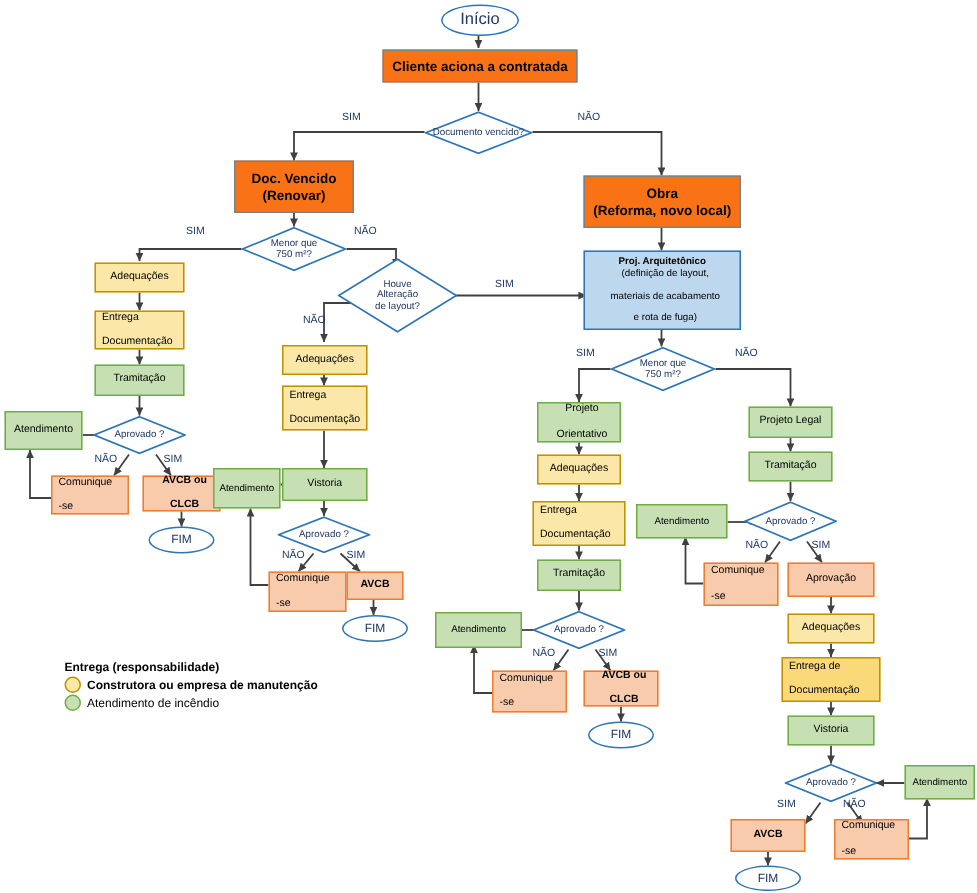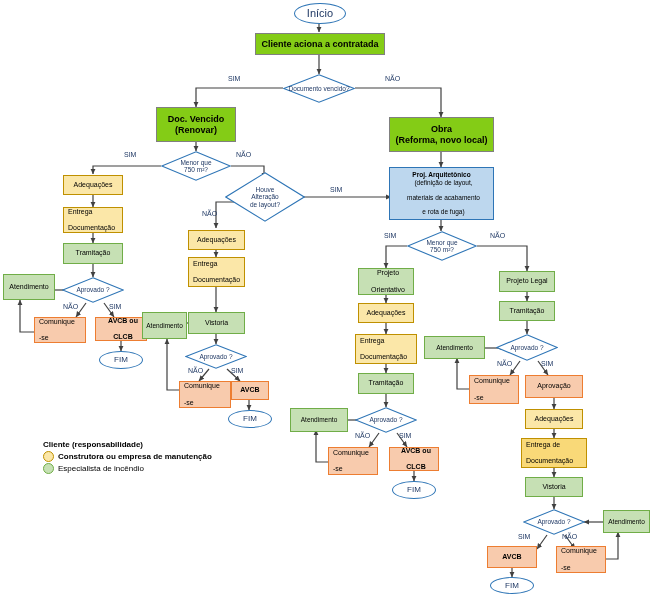--- a/index.html
+++ b/index.html
@@ -6,21 +6,21 @@
   body{font-family:"Liberation Sans", sans-serif;}
   #canvas{position:relative;width:651px;height:595px;background:#ffffff;overflow:hidden;}
   svg.edges{position:absolute;left:0;top:0;width:651px;height:595px;pointer-events:none;}
 
   .node{position:absolute;box-sizing:border-box;display:flex;align-items:center;
         justify-content:center;text-align:center;line-height:1.15;}
   .node span{display:block;width:100%;padding:0 2px;}
 
   
   .rect{border:1px solid #7f7f7f;}
-  .gray{background:#84cc16;border:1px solid #808080;font-weight:bold;color:#000;}
+  .gray{background:#f97316;border:1px solid #808080;font-weight:bold;color:#000;}
   .green{background:#c6e0b4;border:1px solid #70ad47;}
   .yellow{background:#fbe7a8;border:1px solid #bf9000;}
   .yellow2{background:#f9d978;border:1px solid #bf9000;}
   .orange{background:#f8cbad;border:1px solid #ed7d31;}
   .blue{background:#bdd7ee;border:1px solid #2e75b6;}
 
   
   .oval{border:1px solid #2e75b6;border-radius:50%;background:#ffffff;color:#1f3864;}
 
   
@@ -427,24 +427,24 @@
   <div class="elabel" style="left:188px;top:367px;font-size:7px;">NÃO</div>
   <div class="elabel" style="left:231px;top:367px;font-size:7px;">SIM</div>
   <div class="elabel" style="left:355px;top:432px;font-size:7px;">NÃO</div>
   <div class="elabel" style="left:399px;top:432px;font-size:7px;">SIM</div>
   <div class="elabel" style="left:497px;top:360px;font-size:7px;">NÃO</div>
   <div class="elabel" style="left:541px;top:360px;font-size:7px;">SIM</div>
   <div class="elabel" style="left:518px;top:533px;font-size:7px;">SIM</div>
   <div class="elabel" style="left:562px;top:533px;font-size:7px;">NÃO</div>
 
   <div id="legend" style="left:43px;top:440px;">
-    <div class="ltitle" style="font-size:8px;">Cliente (responsabilidade)</div>
+    <div class="ltitle" style="font-size:8px;">Entrega (responsabilidade)</div>
     <div class="lrow">
       <span class="dot dot-yellow"></span>
       <span class="ltext" style="font-size:8px;font-weight:bold;">Construtora ou empresa de manutenção</span>
     </div>
     <div class="lrow">
       <span class="dot dot-green"></span>
-      <span class="ltext" style="font-size:8px;">Especialista de incêndio</span>
+      <span class="ltext" style="font-size:8px;">Atendimento de incêndio</span>
     </div>
   </div>
 
 </div>
 
 </body></html>

